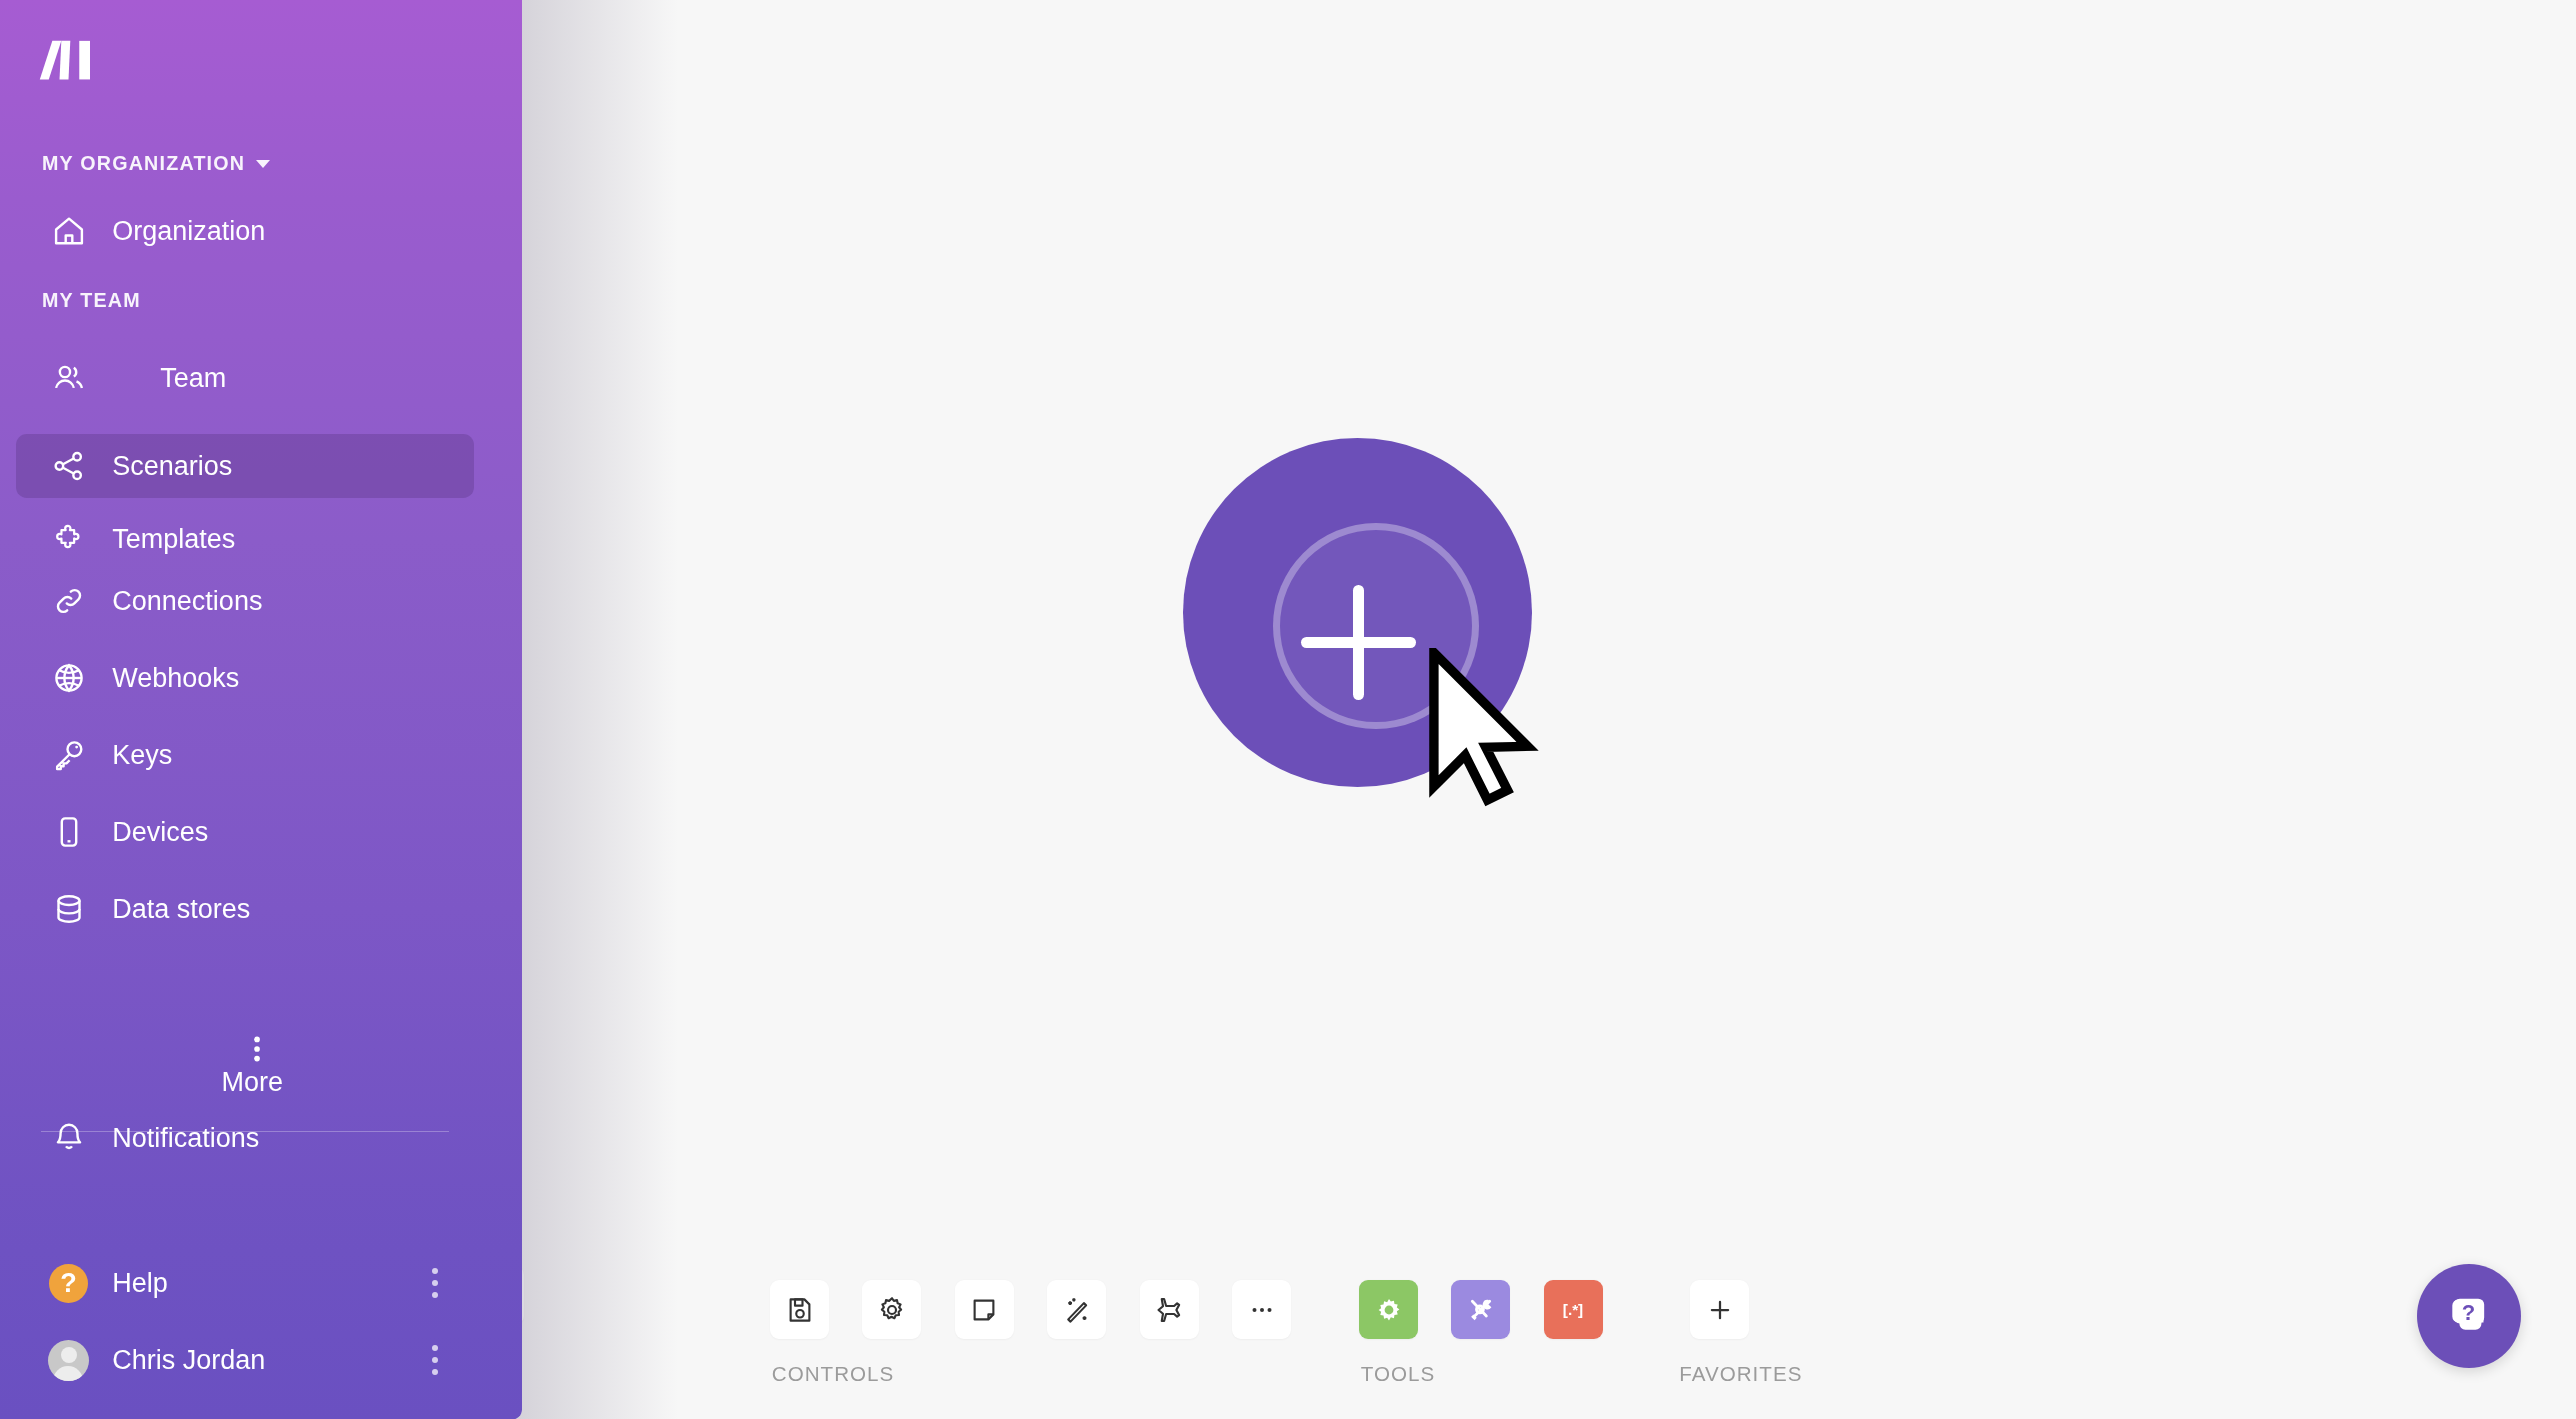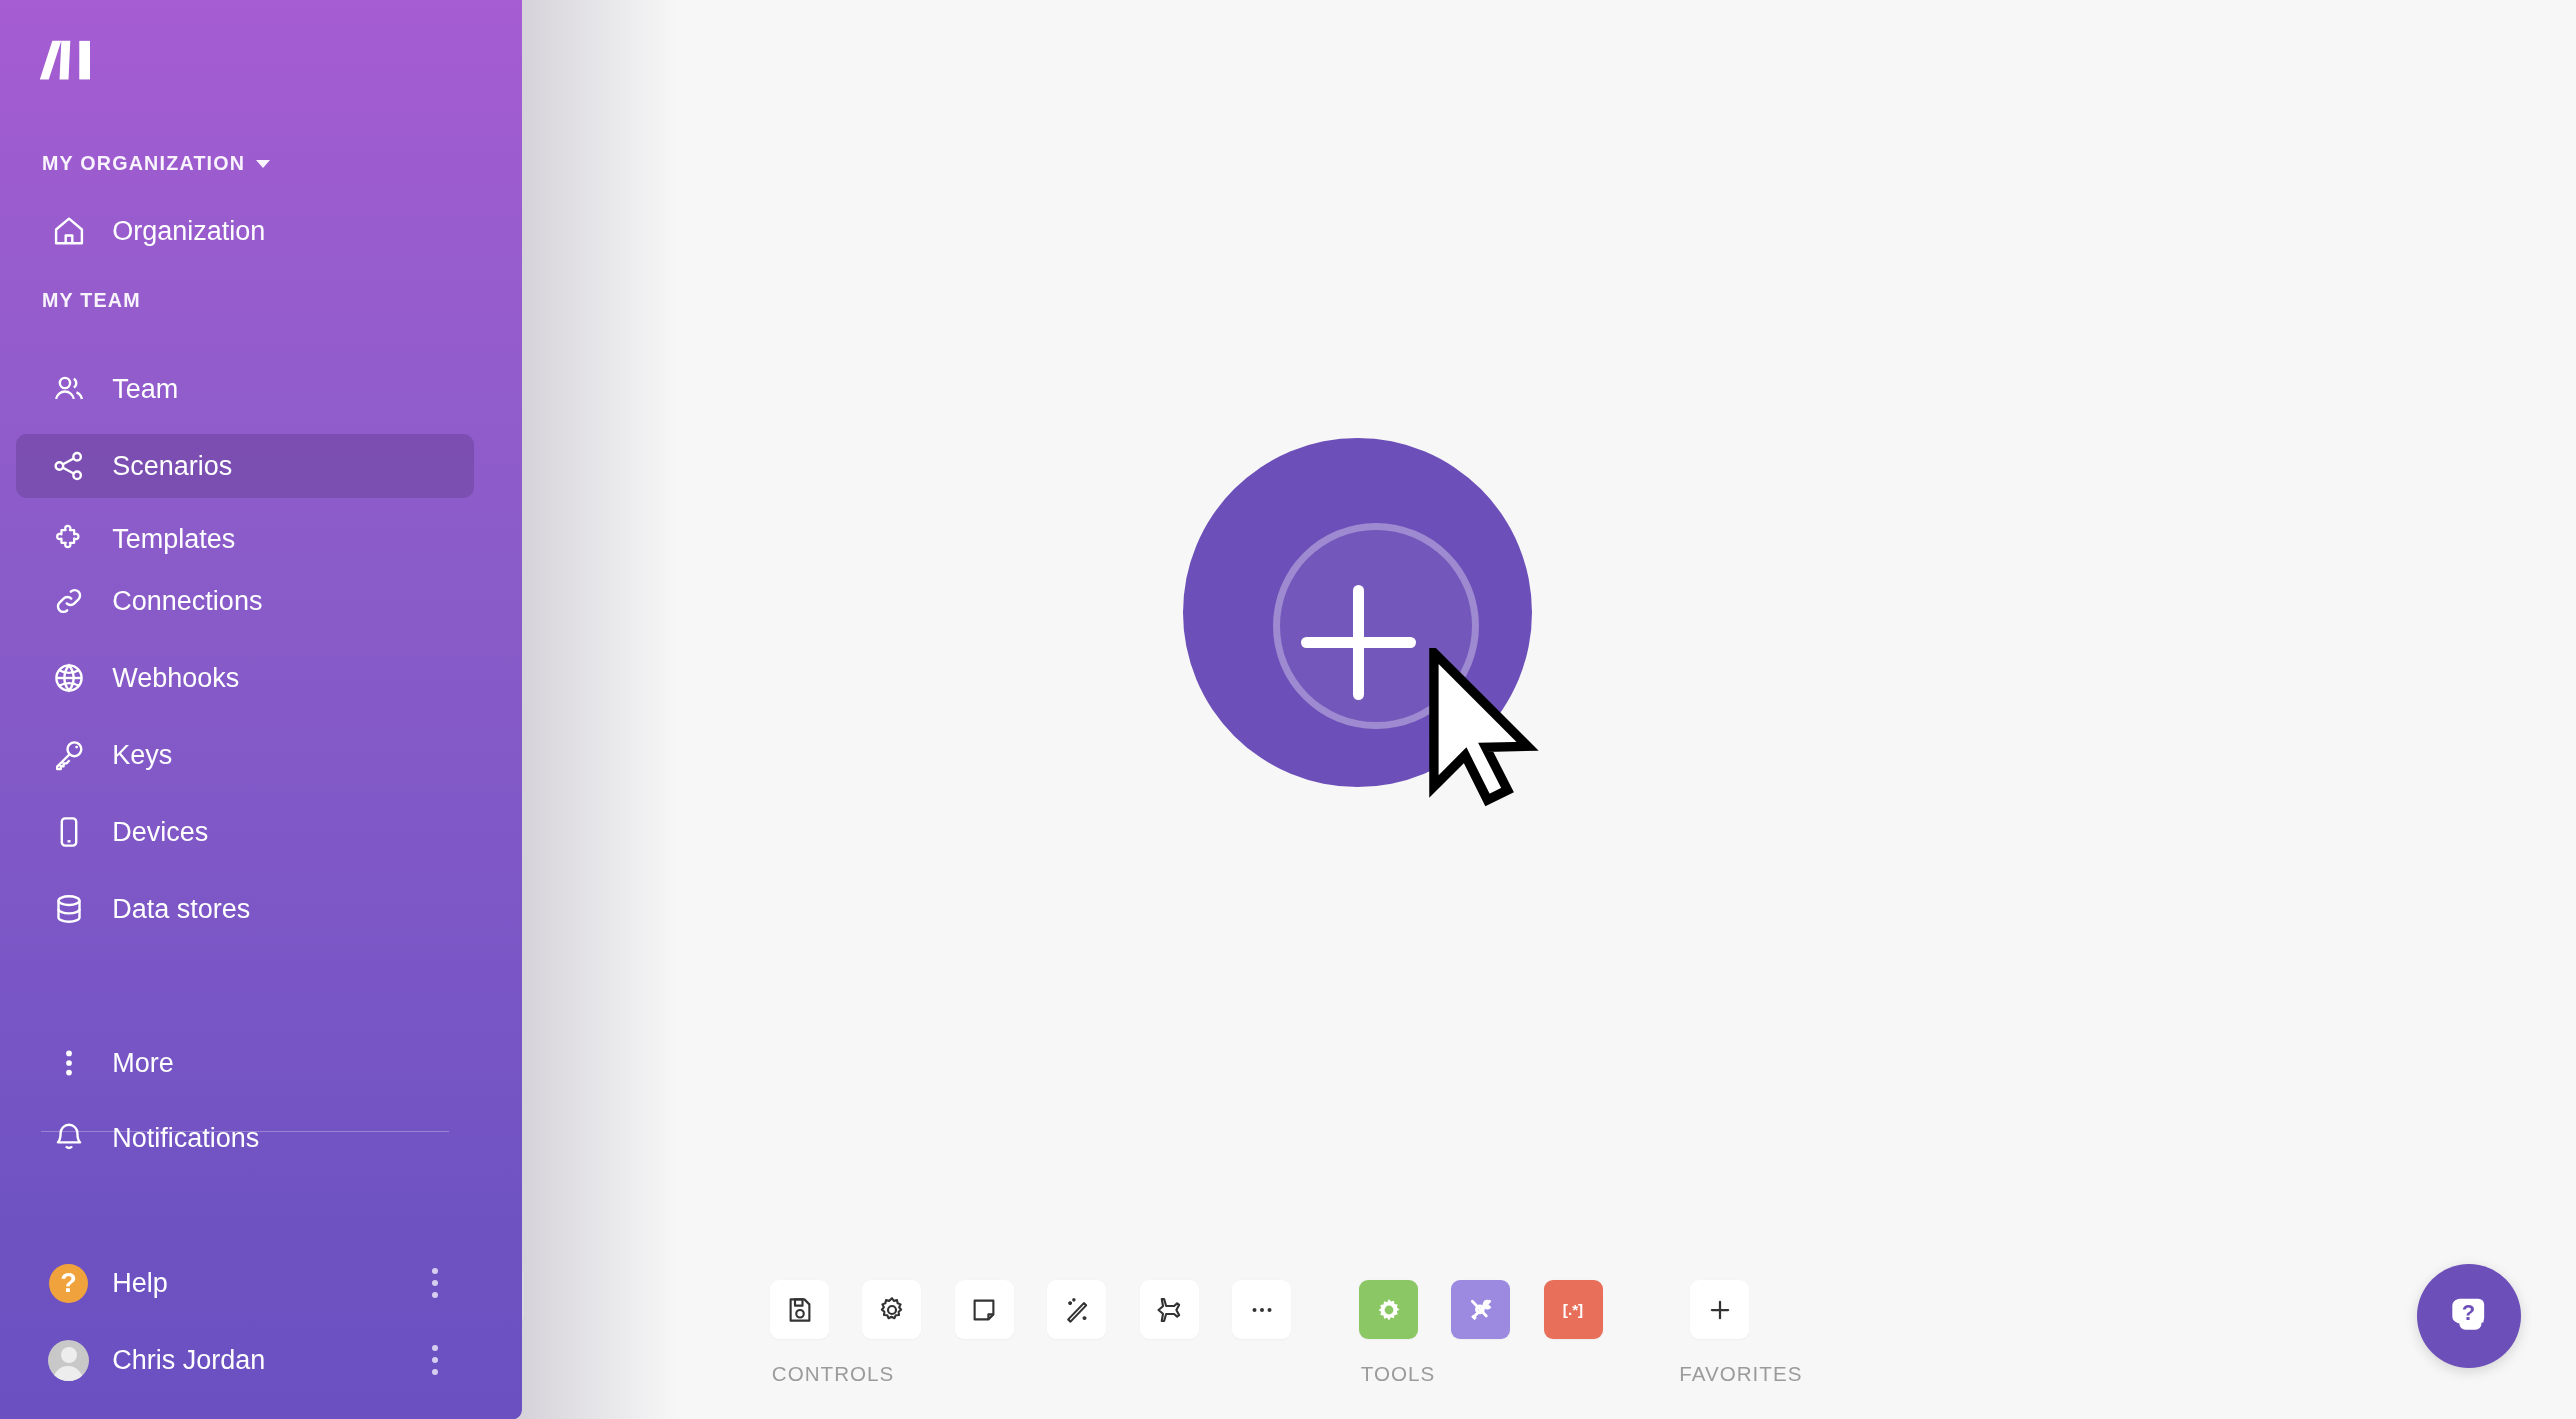--- a/index.html
+++ b/index.html
@@ -430,21 +430,21 @@
           <path d="M9.8 20.2 V15 h4.4 v5.2"></path>
         </svg>
       </span>
       <span class="nav-label">Organization</span>
     </a>
 
     <div class="section-label" style="top:289px;">
       <span>MY TEAM</span>
     </div>
 
-    <a class="nav-item" style="top:357px;">
+    <a class="nav-item" style="top:346px;gap:48px;">
       <span class="nav-icon">
         <svg width="36" height="36" viewBox="0 0 24 24" fill="none" stroke="#fff" stroke-width="1.6" stroke-linejoin="round">
           <circle cx="9.3" cy="8" r="3.4"></circle>
           <path d="M3.4 18.6 a6 6 0 0 1 11.8 0"></path>
           <path d="M15.2 5.2 a3.4 3.4 0 0 1 0 5.8"></path>
           <path d="M17 14.2 a6 6 0 0 1 3.6 4.4"></path>
         </svg>
       </span>
       <span class="nav-label">Team</span>
     </a>
@@ -518,21 +518,21 @@
         <svg width="36" height="36" viewBox="0 0 24 24" fill="none" stroke="#fff" stroke-width="1.6">
           <ellipse cx="12" cy="6.4" rx="7" ry="2.9"></ellipse>
           <path d="M5 6.4 v11.2 c0 1.6 3.1 2.9 7 2.9 s7-1.3 7-2.9 V6.4"></path>
           <path d="M5 12 c0 1.6 3.1 2.9 7 2.9 s7-1.3 7-2.9"></path>
         </svg>
       </span>
       <span class="nav-label">Data stores</span>
     </a>
 
 
-    <a class="nav-item" style="top:1031px;">
+    <a class="nav-item" style="top:1031px;flex-direction:column;">
       <span class="nav-icon">
         <svg width="36" height="36" viewBox="0 0 24 24" fill="#fff">
           <circle cx="12" cy="5.6" r="1.9"></circle>
             <circle cx="12" cy="12" r="1.9"></circle>
             <circle cx="12" cy="18.4" r="1.9"></circle>
         </svg>
       </span>
       <span class="nav-label">More</span>
     </a>
 

